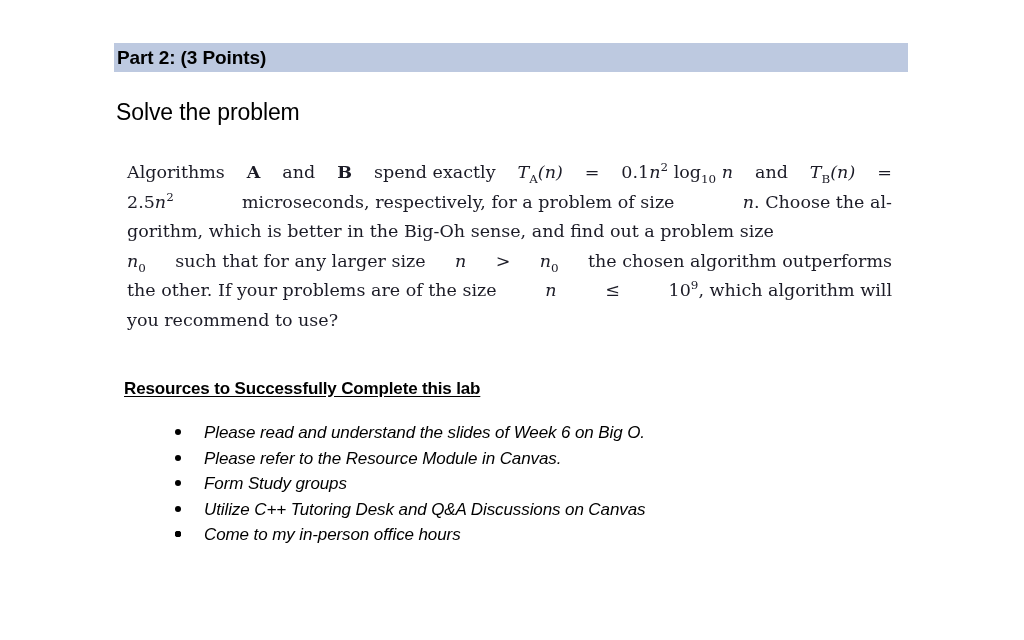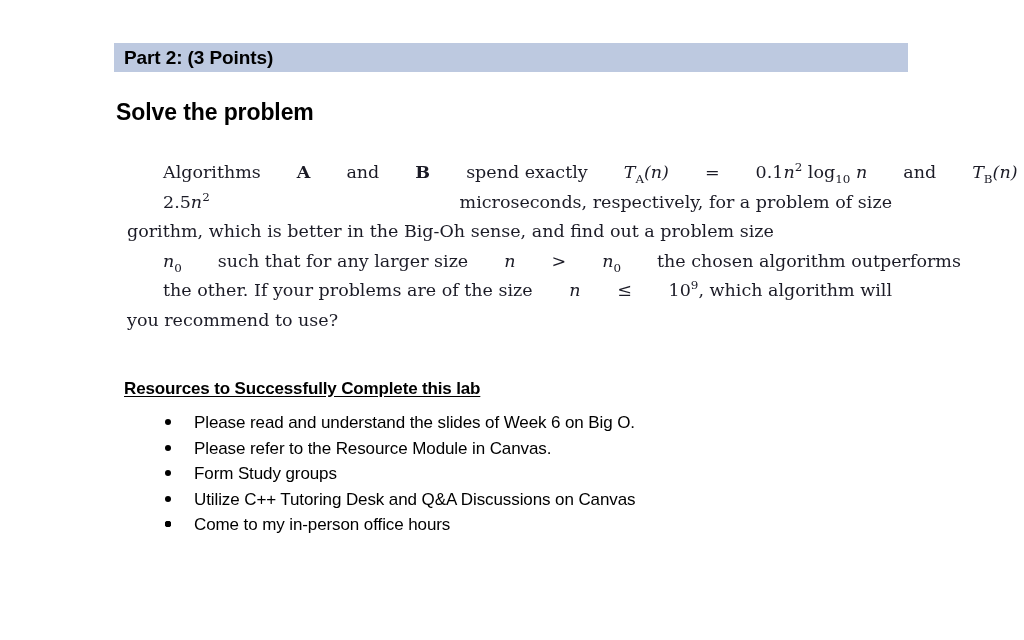--- a/index.html
+++ b/index.html
@@ -32,31 +32,31 @@
     background: #bdc9e0;
     display: flex;
     align-items: center;
   }
   .part-banner-text {
     font-family: "Liberation Sans", sans-serif;
     font-weight: bold;
     font-size: 19px;
     line-height: 19px;
     color: #000000;
-    padding-left: 10px;
+    padding-left: 3px;
     letter-spacing: -0.1px;
   }
 
   
   .section-title {
     position: absolute;
     left: 116px;
     top: 98px;
     font-family: "Liberation Sans", sans-serif;
-    font-weight: bold;
+    font-weight: normal;
     font-size: 23px;
     line-height: 28px;
     color: #000000;
     letter-spacing: -0.1px;
   }
 
   
   .problem-block {
     position: absolute;
     left: 127px;
@@ -72,21 +72,20 @@
     display: block;
     white-space: nowrap;
   }
   .problem-line.justify {
     display: flex;
     justify-content: space-between;
     white-space: nowrap;
   }
   .problem-line.justify > span {
     white-space: pre;
-    margin-left: 36px;
   }
   .mvar {
     font-style: italic;
     font-family: "DejaVu Serif", "Liberation Serif", serif;
   }
   .mup {
     font-style: normal;
   }
   .mbf {
     font-weight: bold;
@@ -117,23 +116,24 @@
     color: #000000;
     letter-spacing: -0.15px;
   }
 
   
   .resources-list {
     position: absolute;
     left: 152px;
     top: 402px;
     width: 760px;
-    margin: 8px;
+    margin: 18px;
     padding: 0;
     list-style: none;
+    font-style: italic;
   }
   .resources-list li {
     position: relative;
     font-family: "Liberation Sans", sans-serif;
     font-size: 17px;
     line-height: 25.5px;
     color: #000000;
     padding-left: 34px;
     letter-spacing: -0.1px;
   }
@@ -170,20 +170,21 @@
       <span>=</span>
       <span><span class="mup">0.1</span><span class="mvar">n</span><sup class="msup mup">2</sup>&nbsp;<span class="mup">log</span><sub class="msub mup">10</sub>&nbsp;<span class="mvar">n</span></span>
       <span>and</span>
       <span><span class="mvar">T</span><sub class="msub mup">B</sub><span class="mvar">(n)</span></span>
       <span>=</span>
     </div>
 
     <div class="problem-line justify">
       <span><span class="mup">2.5</span><span class="mvar">n</span><sup class="msup mup">2</sup></span>
       <span>microseconds, respectively, for a problem of size</span>
+      <span><span class="mvar">n</span><span class="mup">. Choose the al-</span></span>
     </div>
 
     <div class="problem-line">
       <span>gorithm, which is better in the Big-Oh sense, and find out a problem size</span>
     </div>
 
     <div class="problem-line justify">
       <span><span class="mvar">n</span><sub class="msub mup">0</sub></span>
       <span>such that for any larger size</span>
       <span class="mvar">n</span>

